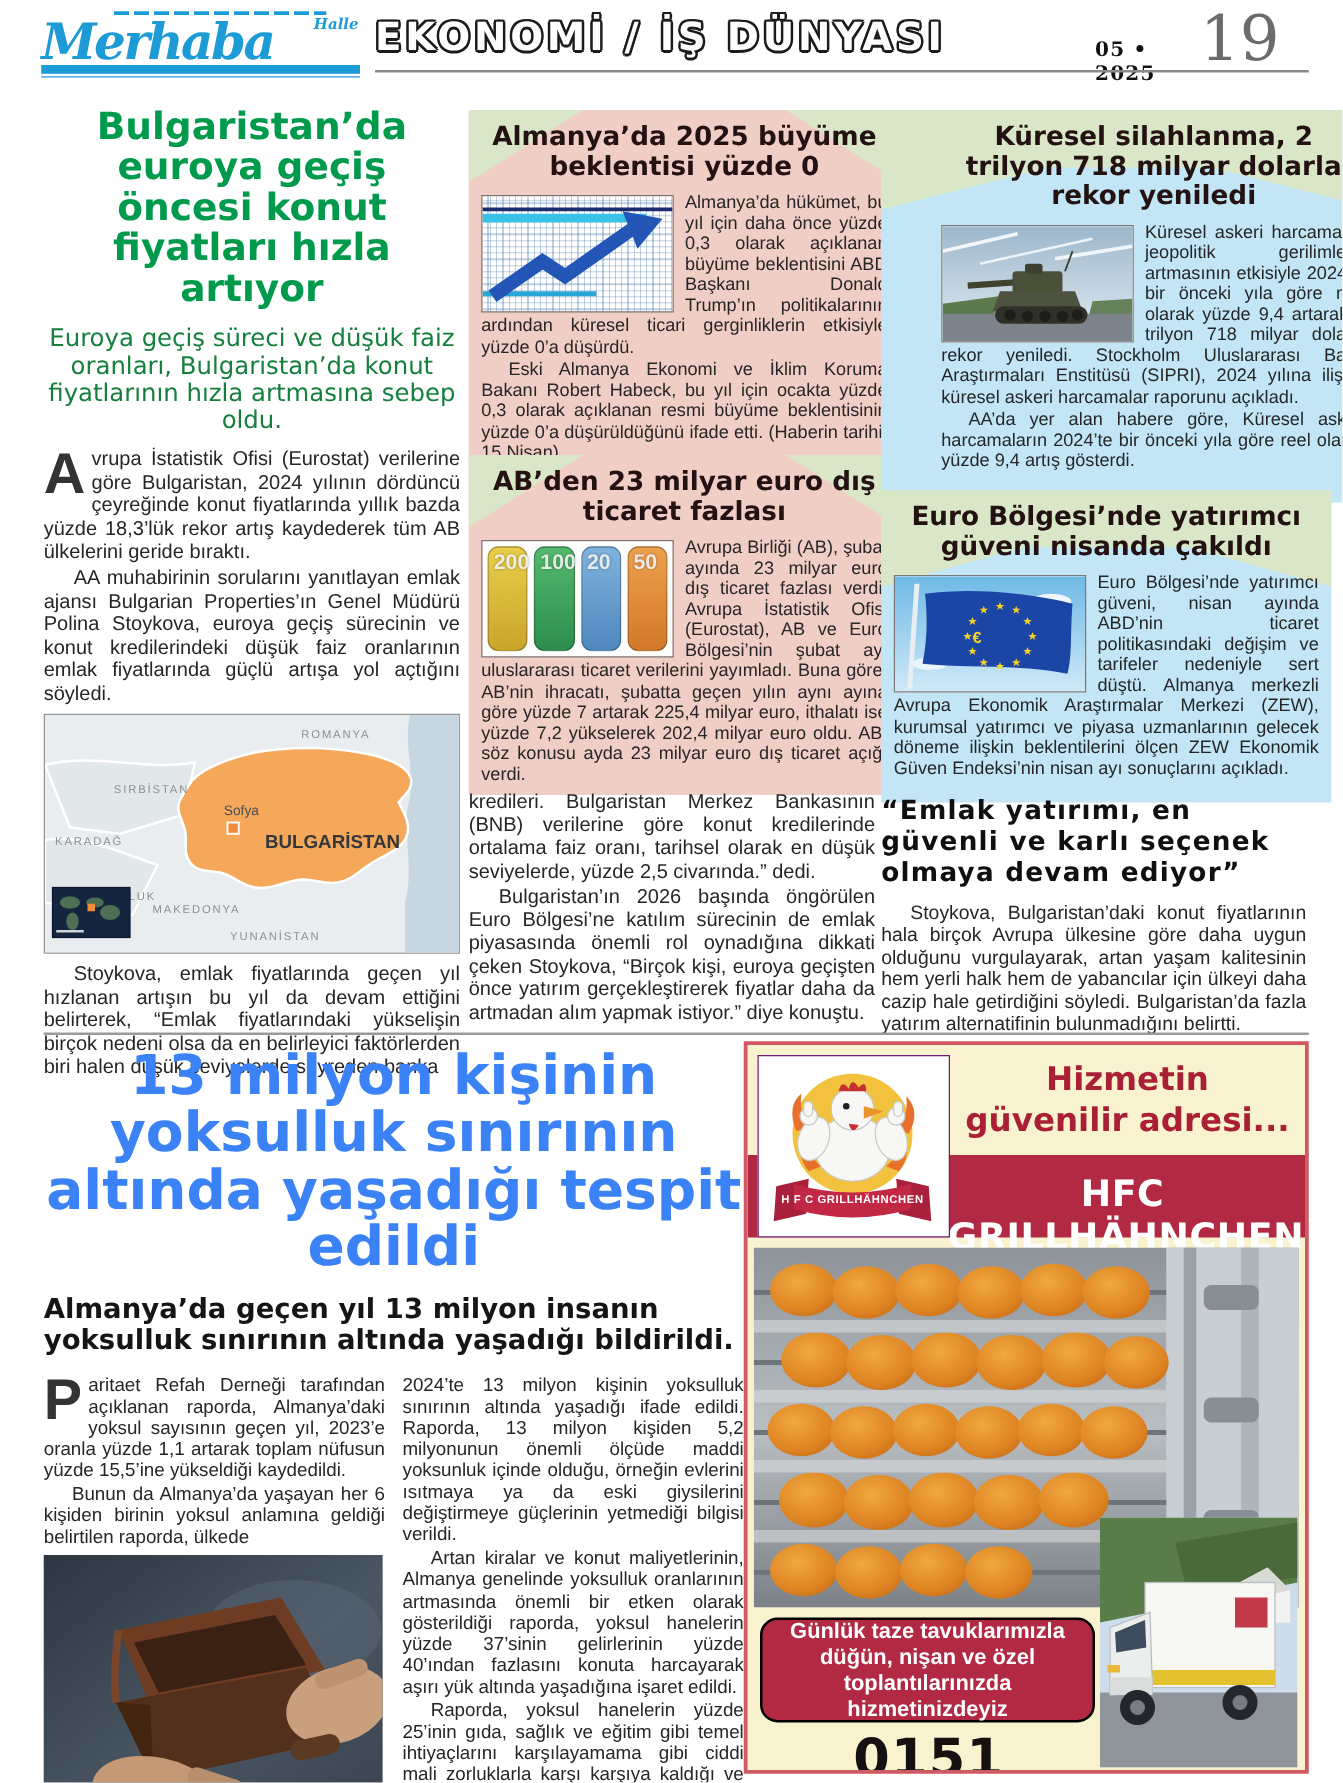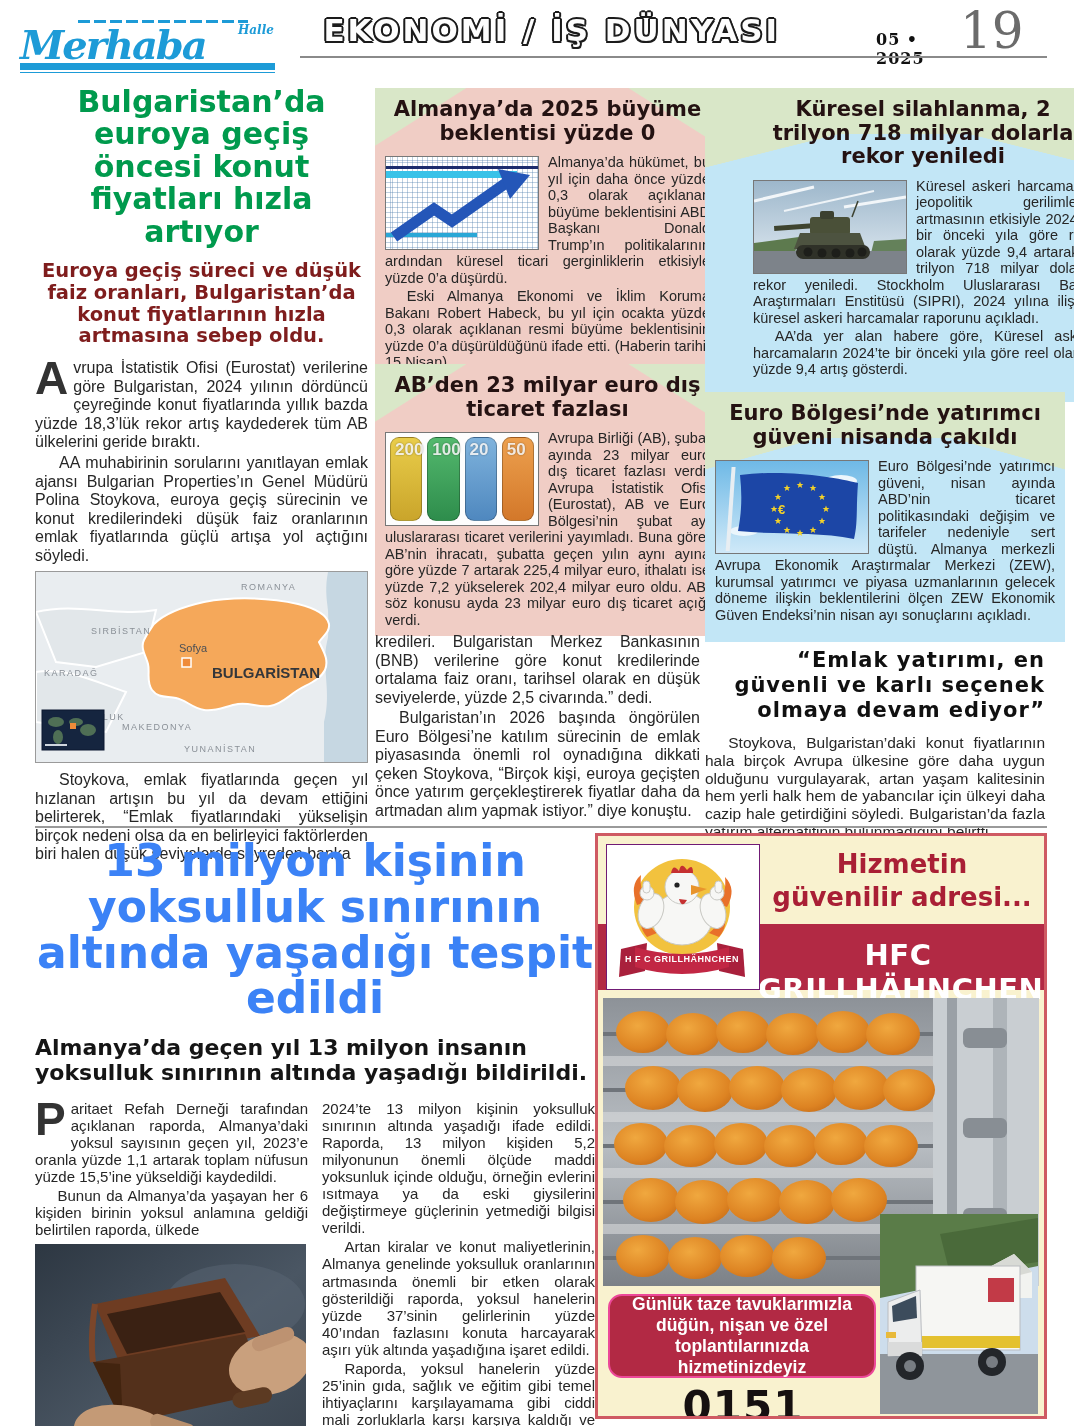--- a/index.html
+++ b/index.html
@@ -1,50 +1,50 @@
 <!DOCTYPE html>
 <html><head>
 <meta charset="utf-8">
 <style>
   html,body{margin:0;padding:0;background:#ffffff;}
   #page{position:relative;width:1074px;height:1426px;background:#fff;overflow:hidden;
         font-family:"Liberation Sans",sans-serif;color:#222;}
   .abs{position:absolute;}
 
   
-  .brand{left:20px;top:8px;width:260px;height:52px;margin-top:11px;}
+  .brand{left:33px;top:8px;width:260px;height:52px;}
   .brand-top{position:absolute;left:58px;top:1px;width:170px;height:3px;
      background:repeating-linear-gradient(90deg,#1d9bd7 0 12px,transparent 12px 16px);}
   .brand-name{position:absolute;left:0;top:2px;font-family:"DejaVu Serif",serif;
      font-style:italic;font-weight:bold;font-size:40px;color:#1d9bd7;letter-spacing:-2px;}
   .brand-sub{position:absolute;left:218px;top:4px;font-family:"DejaVu Serif",serif;
      font-style:italic;font-weight:bold;font-size:12px;color:#1d9bd7;}
   .brand-bar{position:absolute;left:0;top:44px;width:255px;height:7px;background:#1d9bd7;
      box-shadow:0 2px 0 #fff,0 3px 0 #1d9bd7;}
-  .section-title{left:300px;top:12px;width:480px;text-align:right;
+  .section-title{left:300px;top:12px;width:480px;text-align:left;
      font-family:"DejaVu Sans",sans-serif;font-weight:bold;font-size:31px;letter-spacing:3px;
      color:#fdfdfd;
      text-shadow:2px 0 #1b1b1b,-2px 0 #1b1b1b,0 2px #1b1b1b,0 -2px #1b1b1b,
        1.5px 1.5px #1b1b1b,-1.5px -1.5px #1b1b1b,1.5px -1.5px #1b1b1b,-1.5px 1.5px #1b1b1b;}
   .issue-date{left:876px;top:30px;width:90px;font-family:"DejaVu Serif",serif;
      font-weight:bold;font-size:16px;color:#111;letter-spacing:1px;}
   .page-number{left:960px;top:2px;font-family:"DejaVu Serif",serif;font-size:50px;color:#6b6b6b;}
   .header-rule{left:300px;top:56px;width:747px;height:2px;background:#8a8a8a;}
 
   
   .jpara{text-align:justify;font-size:16px;line-height:1.16;margin:0 0 2px 0;color:#262626;}
   .indent{text-indent:1.5em;}
   .dropcap{float:left;font-size:46px;line-height:37px;font-weight:bold;padding:1px 5px 0 0;color:#333;}
 
   
   .col-left{left:35px;top:86px;width:333px;}
   .green-title{font-family:"DejaVu Sans",sans-serif;font-weight:bold;font-size:30px;
      line-height:1.08;text-align:center;color:#009a4d;margin:0 0 12px 0;}
-  .black-sub{font-family:"DejaVu Sans",sans-serif;font-weight:bold;font-size:19.5px;
-     line-height:1.12;text-align:center;color:#7f1d1d;margin:0 0 12px 0;}
+  .black-sub{font-family:"DejaVu Sans",sans-serif;font-weight:normal;font-size:19.5px;
+     line-height:1.12;text-align:center;color:#15803d;margin:0 0 12px 0;}
   .map-box{width:331px;height:190px;border:1px solid #9a9a9a;margin:6px 0 8px 0;background:#e9edf0;}
 
   
   .panel{padding:8px 10px 6px 10px;overflow:hidden;}
   .pink{left:375px;width:325px;background-color:#f0cdc5;
      background-image:linear-gradient(to bottom right,#d9e7c8 49.5%,rgba(0,0,0,0) 50%),
                       linear-gradient(to bottom left,#d9e7c8 49.5%,rgba(0,0,0,0) 50%);
      background-repeat:no-repeat;
      background-position:top -30px left -50px,top -30px right -50px;
      background-size:55% 120px,55% 120px;}
@@ -76,21 +76,21 @@
   .note{flex:1;border-radius:9px;position:relative;border:1px solid rgba(0,0,0,.25);}
   .note span{position:absolute;left:4px;top:2px;font-weight:bold;font-size:17px;color:rgba(255,255,255,.85);
      text-shadow:0 0 2px rgba(0,0,0,.4);}
   .n200{background:linear-gradient(180deg,#e9cd4a,#caa52b);}
   .n100{background:linear-gradient(180deg,#54b96e,#2e8d4c);}
   .n20{background:linear-gradient(180deg,#7fb3dd,#4f88bf);}
   .n50{background:linear-gradient(180deg,#eda04e,#d3782a);}
 
   
   .quote-title{font-family:"DejaVu Sans",sans-serif;font-weight:bold;font-size:21px;line-height:1.2;
-     letter-spacing:1px;text-align:right;color:#101010;margin:12px 0 10px 0;}
+     letter-spacing:1px;text-align:left;color:#101010;margin:0 0 10px 0;}
   .rule{background:#9a9a9a;height:2px;}
   .pov-head{font-family:"DejaVu Sans",sans-serif;font-weight:bold;font-size:44px;line-height:1.04;
      text-align:center;color:#3b82f6;margin:0;}
   .pov-sub{font-family:"DejaVu Sans",sans-serif;font-weight:bold;font-size:22px;line-height:1.15;
      color:#151515;margin:14px 0 0 0;}
   .pov-cols{display:flex;gap:14px;margin-top:14px;}
   .pov-col{width:273px;}
   .pov-col p{font-size:15px;line-height:1.14;}
   .wallet-box{width:271px;height:214px;margin-top:6px;background:#39434e;}
 
@@ -98,21 +98,21 @@
   .ad{left:595px;top:833px;width:452px;height:586px;background:#f9f2cf;border:3px solid #cf5a63;
       box-sizing:border-box;overflow:hidden;}
   .ad-banner{position:absolute;left:0;top:88px;width:100%;height:66px;background:#b22944;}
   .ad-banner span{position:absolute;left:160px;right:6px;top:14px;text-align:center;
       font-family:"DejaVu Sans",sans-serif;font-weight:bold;font-size:29px;color:#fff;letter-spacing:.5px;}
   .ad-logo{position:absolute;left:8px;top:8px;width:152px;height:144px;background:#fff;border:1px solid #701a75;}
   .ad-slogan{position:absolute;left:170px;top:12px;width:268px;text-align:center;
       font-family:"DejaVu Sans",sans-serif;font-weight:bold;font-size:26px;line-height:1.25;color:#a91f35;}
   .ad-photo{position:absolute;left:5px;top:162px;width:436px;height:288px;}
   .ad-offer{position:absolute;left:10px;top:458px;width:268px;height:84px;background:#b22944;
-      border-radius:14px;border:2px solid #ec4899;box-sizing:border-box;
+      border-radius:14px;border:2px solid #000000;box-sizing:border-box;
       display:flex;align-items:center;justify-content:center;}
   .ad-offer span{display:block;text-align:center;font-weight:bold;font-size:17.5px;line-height:1.2;
       color:#fff;padding:0 8px;}
   .ad-phone{position:absolute;left:0px;top:546px;width:290px;text-align:center;
       font-family:"DejaVu Sans",sans-serif;font-weight:900;font-size:42px;letter-spacing:1px;color:#161010;}
   .ad-truck{position:absolute;right:6px;top:378px;width:158px;height:200px;}
 
   svg text{font-family:"Liberation Sans",sans-serif;}
 </style>
 </head>

